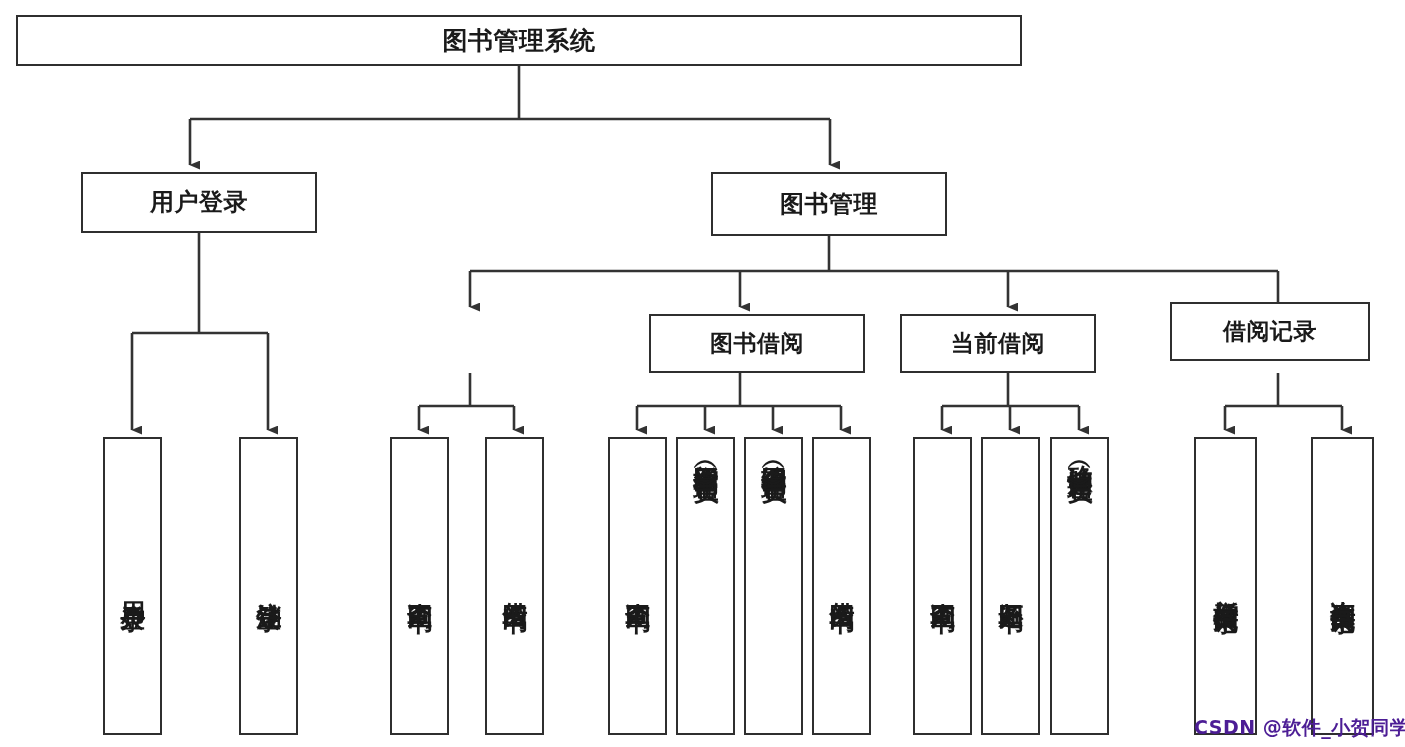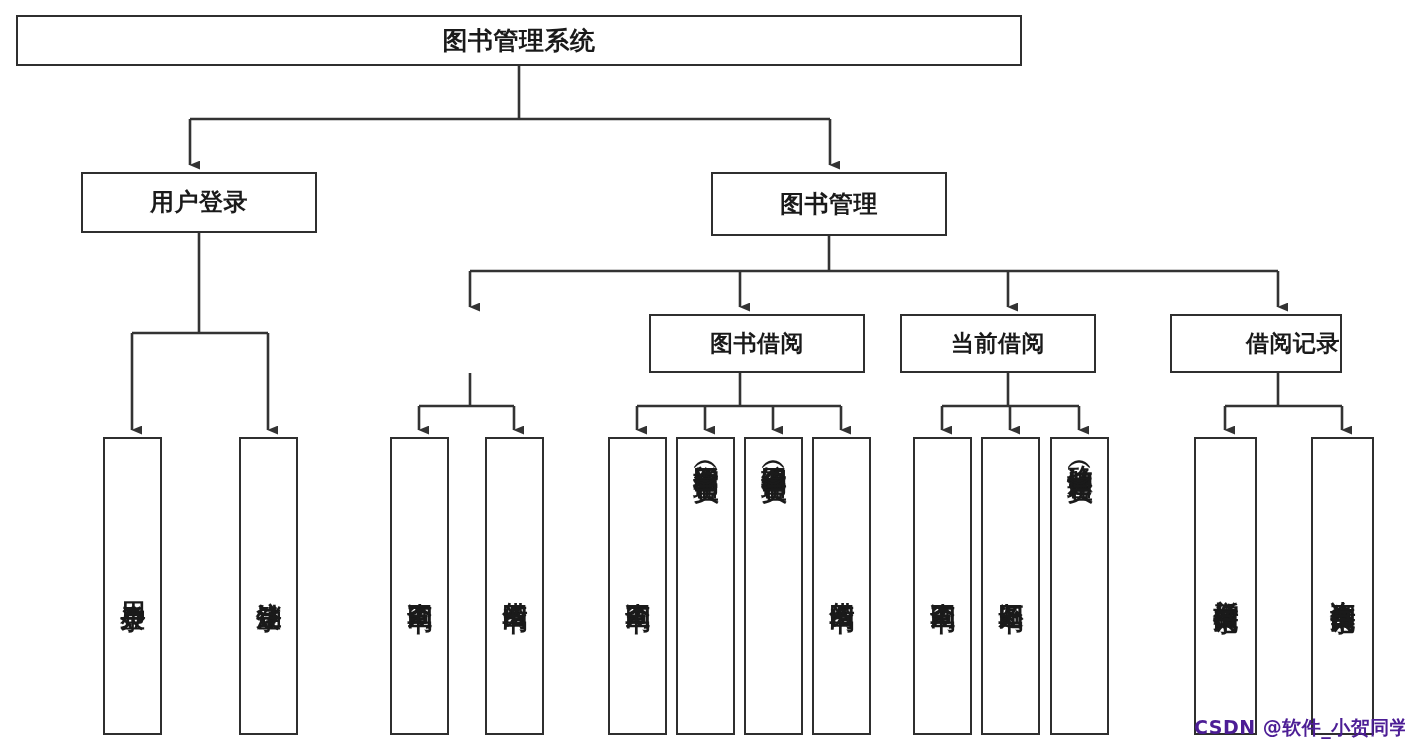--- a/index.html
+++ b/index.html
@@ -135,21 +135,21 @@
   <div class="node-box node-tier2" style="left:711px; top:172px; width:236px; height:64px;">
     <span class="label">图书管理</span>
   </div>
 
   <div class="node-box node-tier3" style="left:632px; top:314px; width:216px; height:59px;margin-left:17px;">
     <span class="label">图书借阅</span>
   </div>
   <div class="node-box node-tier3" style="left:900px; top:314px; width:196px; height:59px;">
     <span class="label">当前借阅</span>
   </div>
-  <div class="node-box node-tier3" style="left:1170px; top:314px; width:172px; height:59px;justify-content:flex-end;">
+  <div class="node-box node-tier3" style="left:1170px; top:302px; width:200px; height:59px;">
     <span class="label">借阅记录</span>
   </div>
 
   <div class="node-box node-leaf centered" style="left:103px; top:437px; width:59px; height:298px;">
     <span class="label">用户登录</span>
   </div>
   <div class="node-box node-leaf centered" style="left:239px; top:437px; width:59px; height:298px;">
     <span class="label">注销登录</span>
   </div>
 

